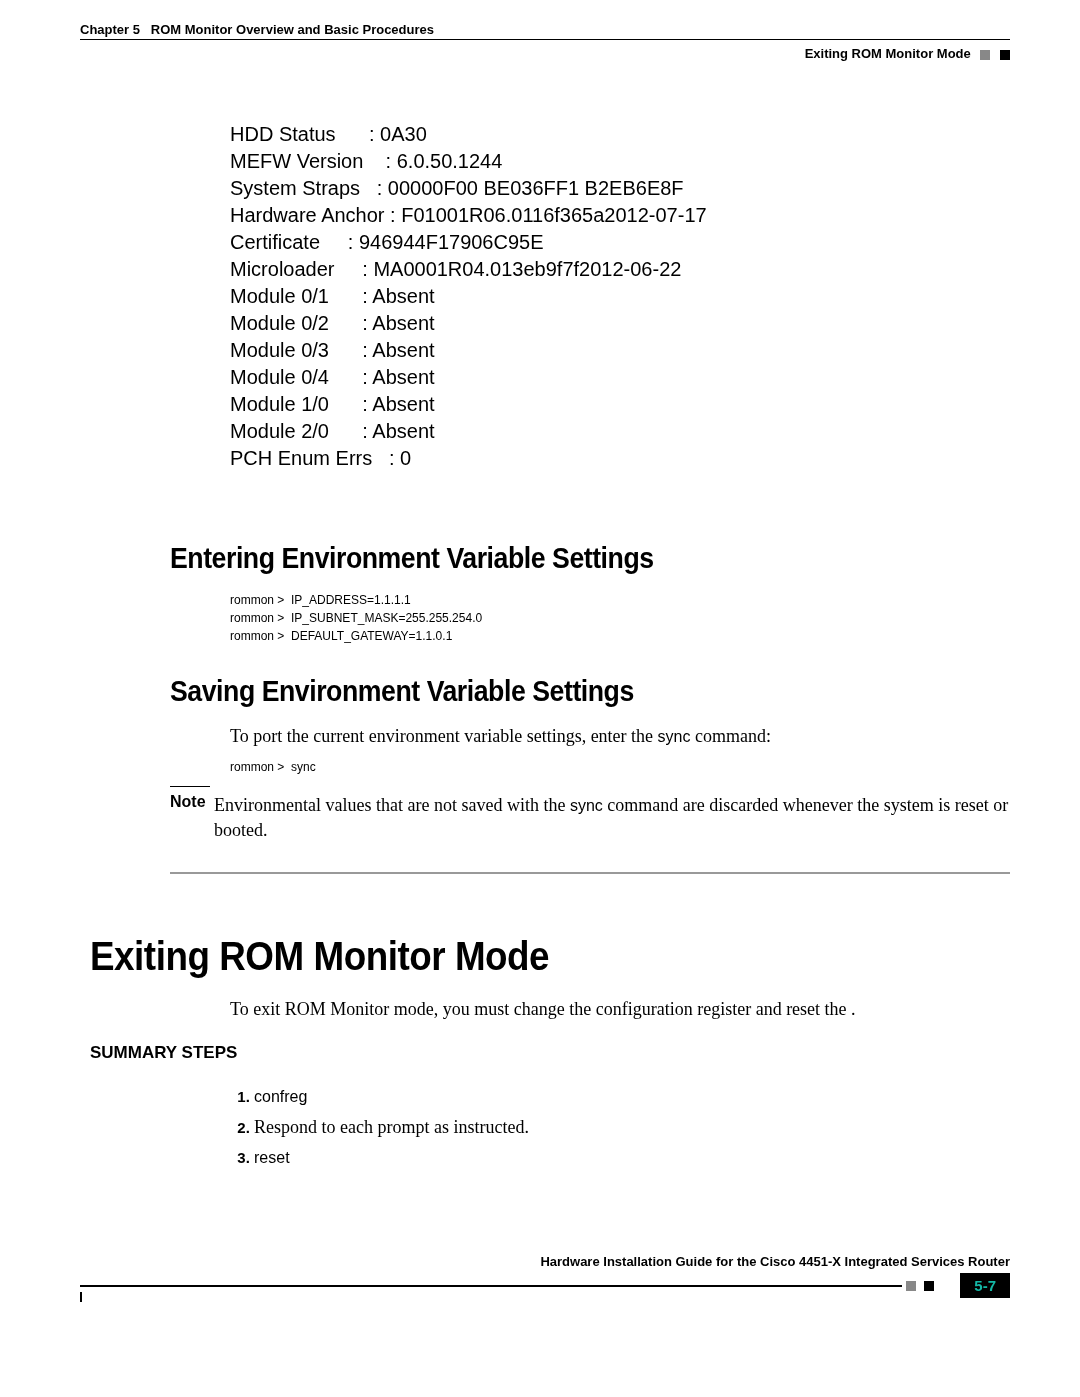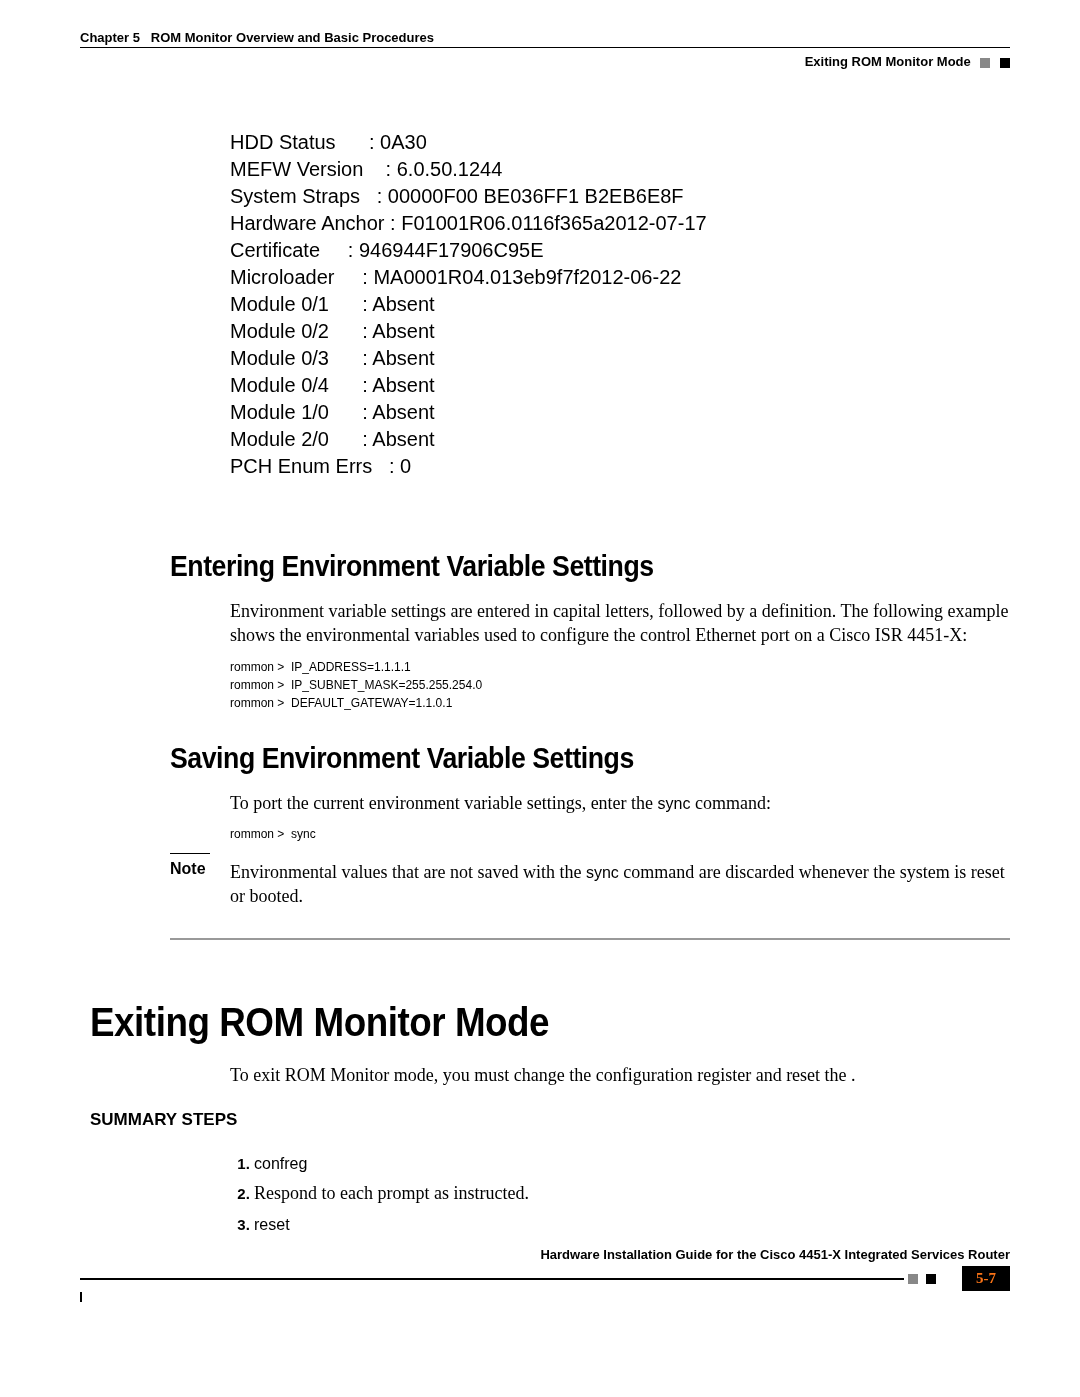--- a/index.html
+++ b/index.html
@@ -4,21 +4,21 @@
 <style>
   body {
     margin: 0;
     padding: 0;
     background: #fff;
     font-family: "Times New Roman", Times, serif;
     width: 1080px;
     color: #000;
   }
   .page {
-    padding: 30px 70px 40px 80px;
+    padding: 22px 70px 40px 80px;
     position: relative;
     min-height: 1320px;
     box-sizing: border-box;
   }
   .header-line {
     border-top: 1.5px solid #000;
     margin-bottom: 4px;
   }
   .header-row {
     font-family: Arial, Helvetica, sans-serif;
@@ -90,21 +90,21 @@
     margin: 8px 0 0 90px;
   }
   .note-rule-top {
     border-top: 1px solid #000;
     width: 40px;
     margin-bottom: 6px;
   }
   .note-row {
     display: flex;
     align-items: flex-start;
-    gap: 22px;
+    gap: 6px;
   }
   .note-label {
     font-family: Arial, Helvetica, sans-serif;
     font-weight: bold;
     font-size: 16px;
     min-width: 38px;
   }
   .note-text {
     font-size: 18px;
     line-height: 1.35;
@@ -126,21 +126,21 @@
     font-size: 18px;
     line-height: 1.7;
   }
   ol.steps li::marker {
     font-family: Arial, Helvetica, sans-serif;
     font-weight: bold;
     font-size: 15px;
   }
   .footer {
     position: absolute;
-    bottom: 29px;
+    bottom: 22px;
     left: 80px;
     right: 70px;
   }
   .footer-title {
     font-family: Arial, Helvetica, sans-serif;
     font-weight: bold;
     font-size: 13px;
     text-align: right;
     margin-bottom: 4px;
   }
@@ -153,22 +153,22 @@
     border-top: 2px solid #000;
   }
   .footer-sq {
     width: 10px; height: 10px;
     background: #000;
     margin: 0 4px;
   }
   .footer-sq.light { background: #888; }
   .footer-pagenum {
     background: #000;
-    color: #f97316;
-    font-family: Liberation Serif, serif;
+    color: #14b8a6;
+    font-family: Liberation Sans, sans-serif;
     font-weight: bold;
     font-size: 15px;
     padding: 4px 14px;
     margin-left: 22px;
   }
   .side-tick {
     position: absolute;
     left: 80px;
     bottom: 18px;
     width: 2px;
@@ -199,21 +199,20 @@
 Microloader     : MA0001R04.013eb9f7f2012-06-22
 Module 0/1      : Absent
 Module 0/2      : Absent
 Module 0/3      : Absent
 Module 0/4      : Absent
 Module 1/0      : Absent
 Module 2/0      : Absent
 PCH Enum Errs   : 0</div>
 
   <h2 class="section">Entering Environment Variable Settings</h2>
-  <p class="body">Environment variable settings are entered in capital letters, followed by a definition. The following example shows the environmental variables used to configure the control Ethernet port on a Cisco ISR 4451-X:</p>
   <div class="cmd-block">rommon &gt;  IP_ADDRESS=1.1.1.1
 rommon &gt;  IP_SUBNET_MASK=255.255.254.0
 rommon &gt;  DEFAULT_GATEWAY=1.1.0.1</div>
 
   <h2 class="section">Saving Environment Variable Settings</h2>
   <p class="body">
     <span>To port the current environment variable settings, enter the </span><span class="cmd-inline">sync</span><span> command:</span>
   </p>
   <div class="cmd-block" style="margin-bottom:10px">rommon &gt;  sync</div>
 

